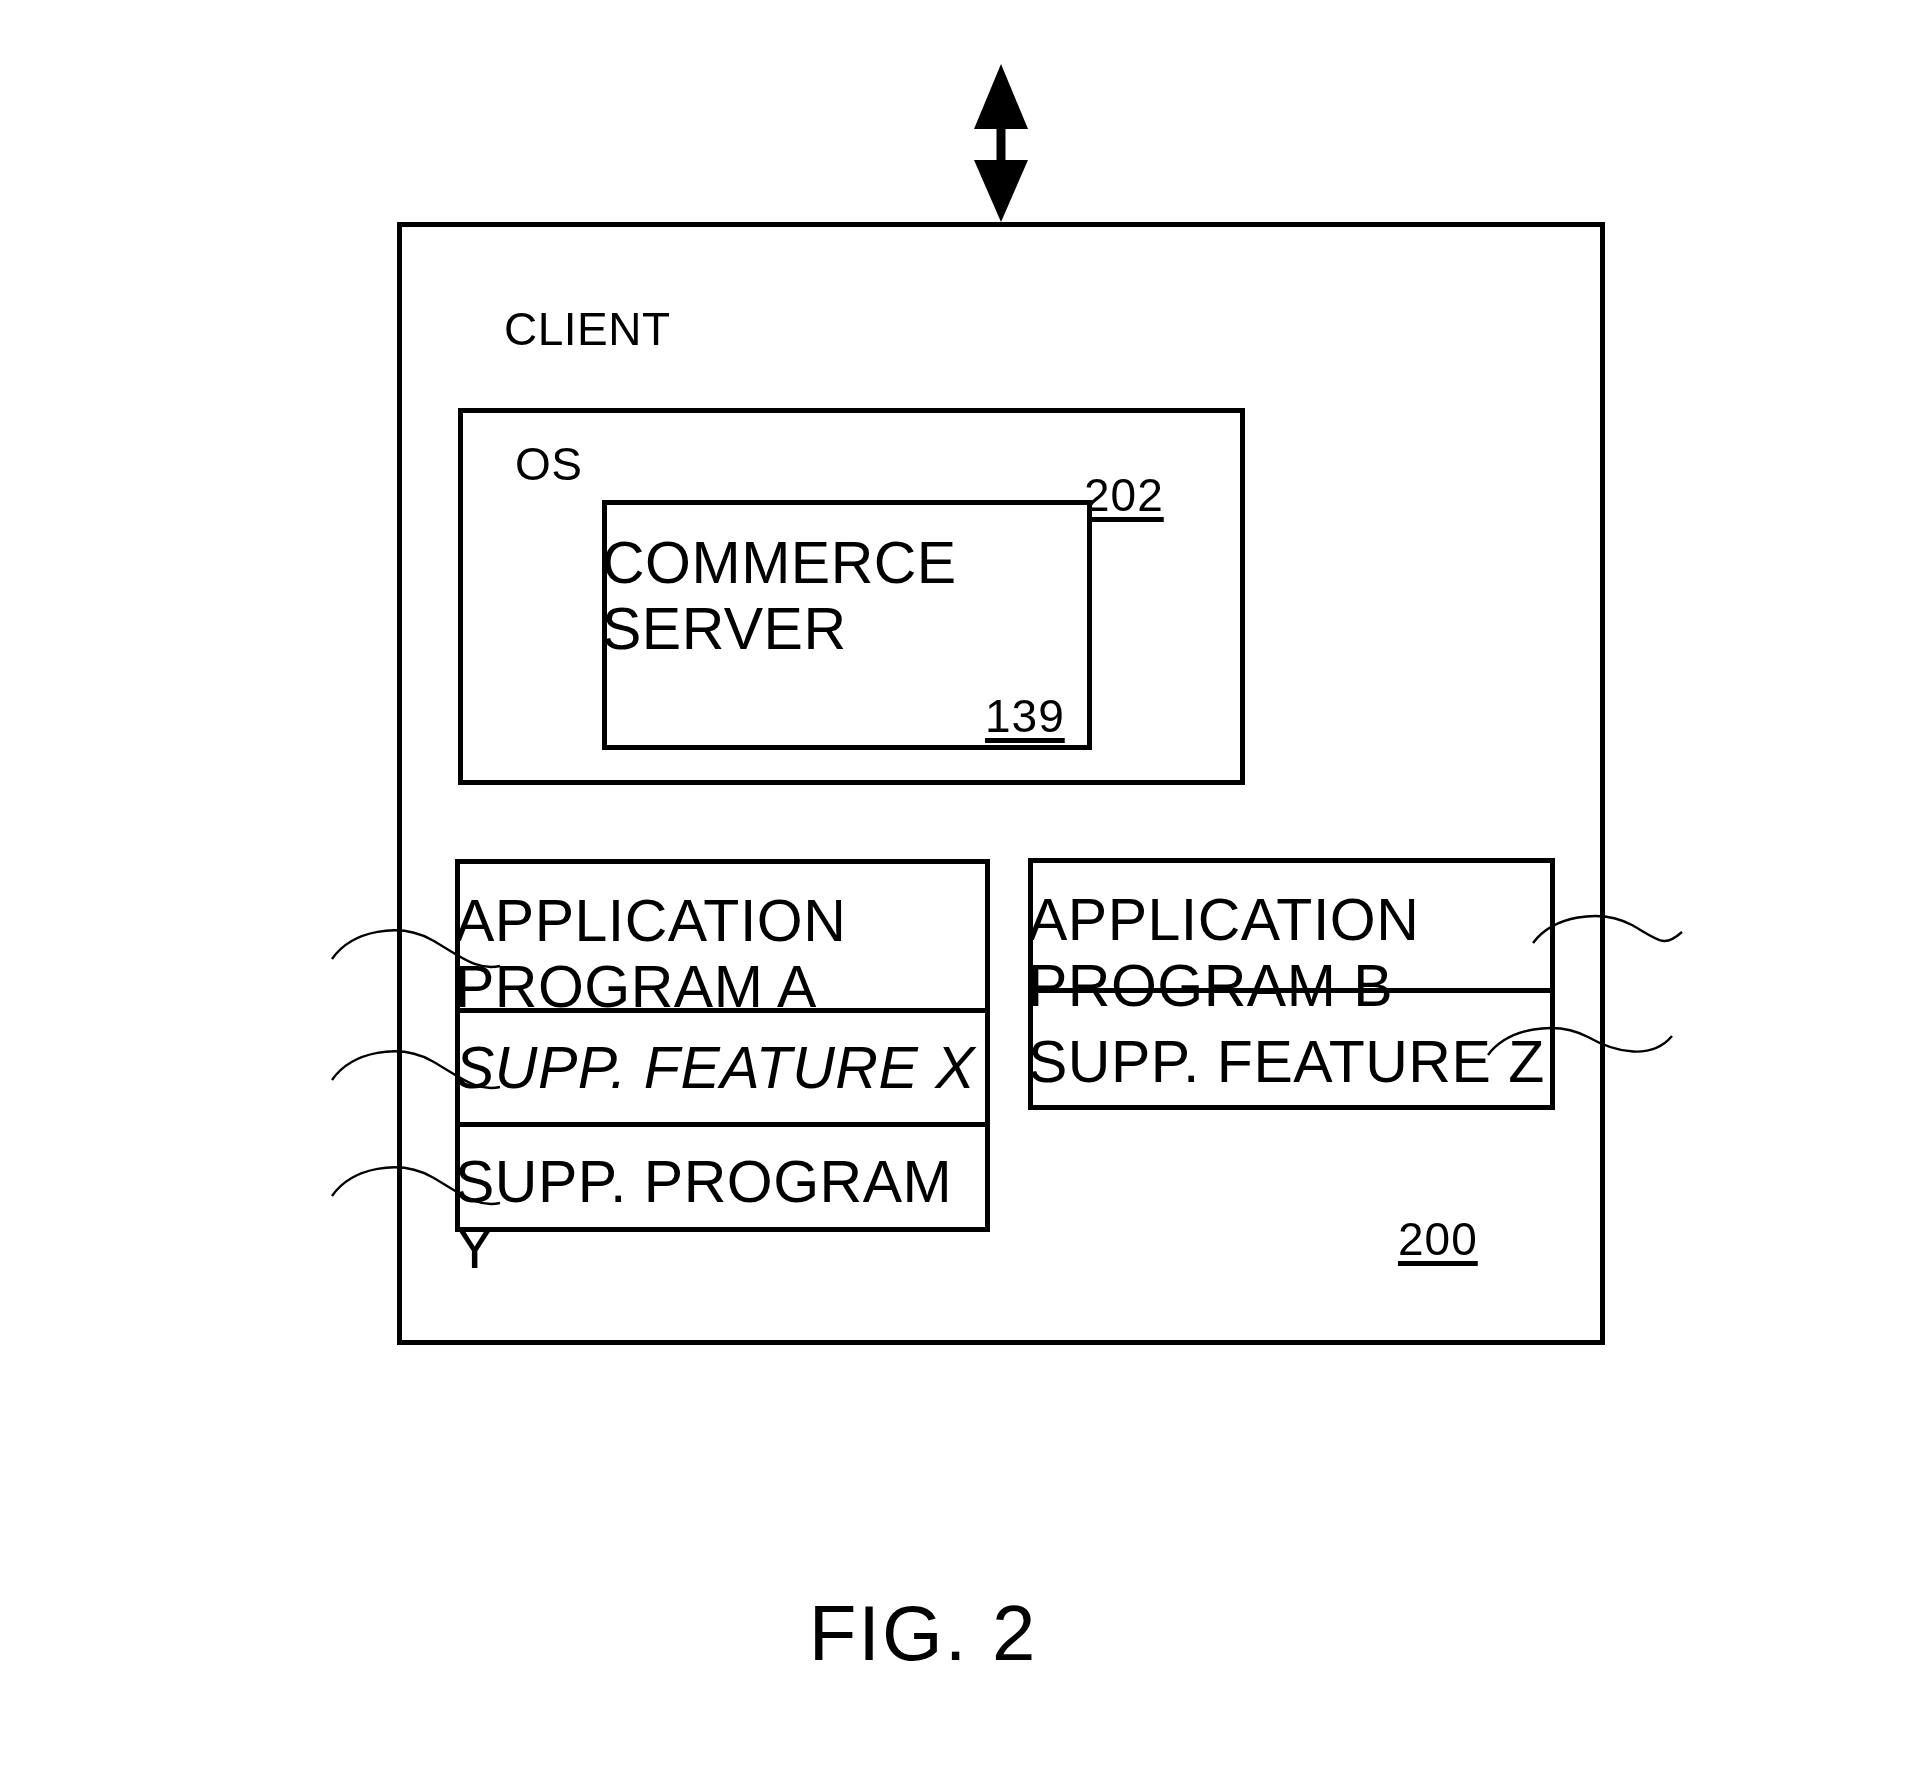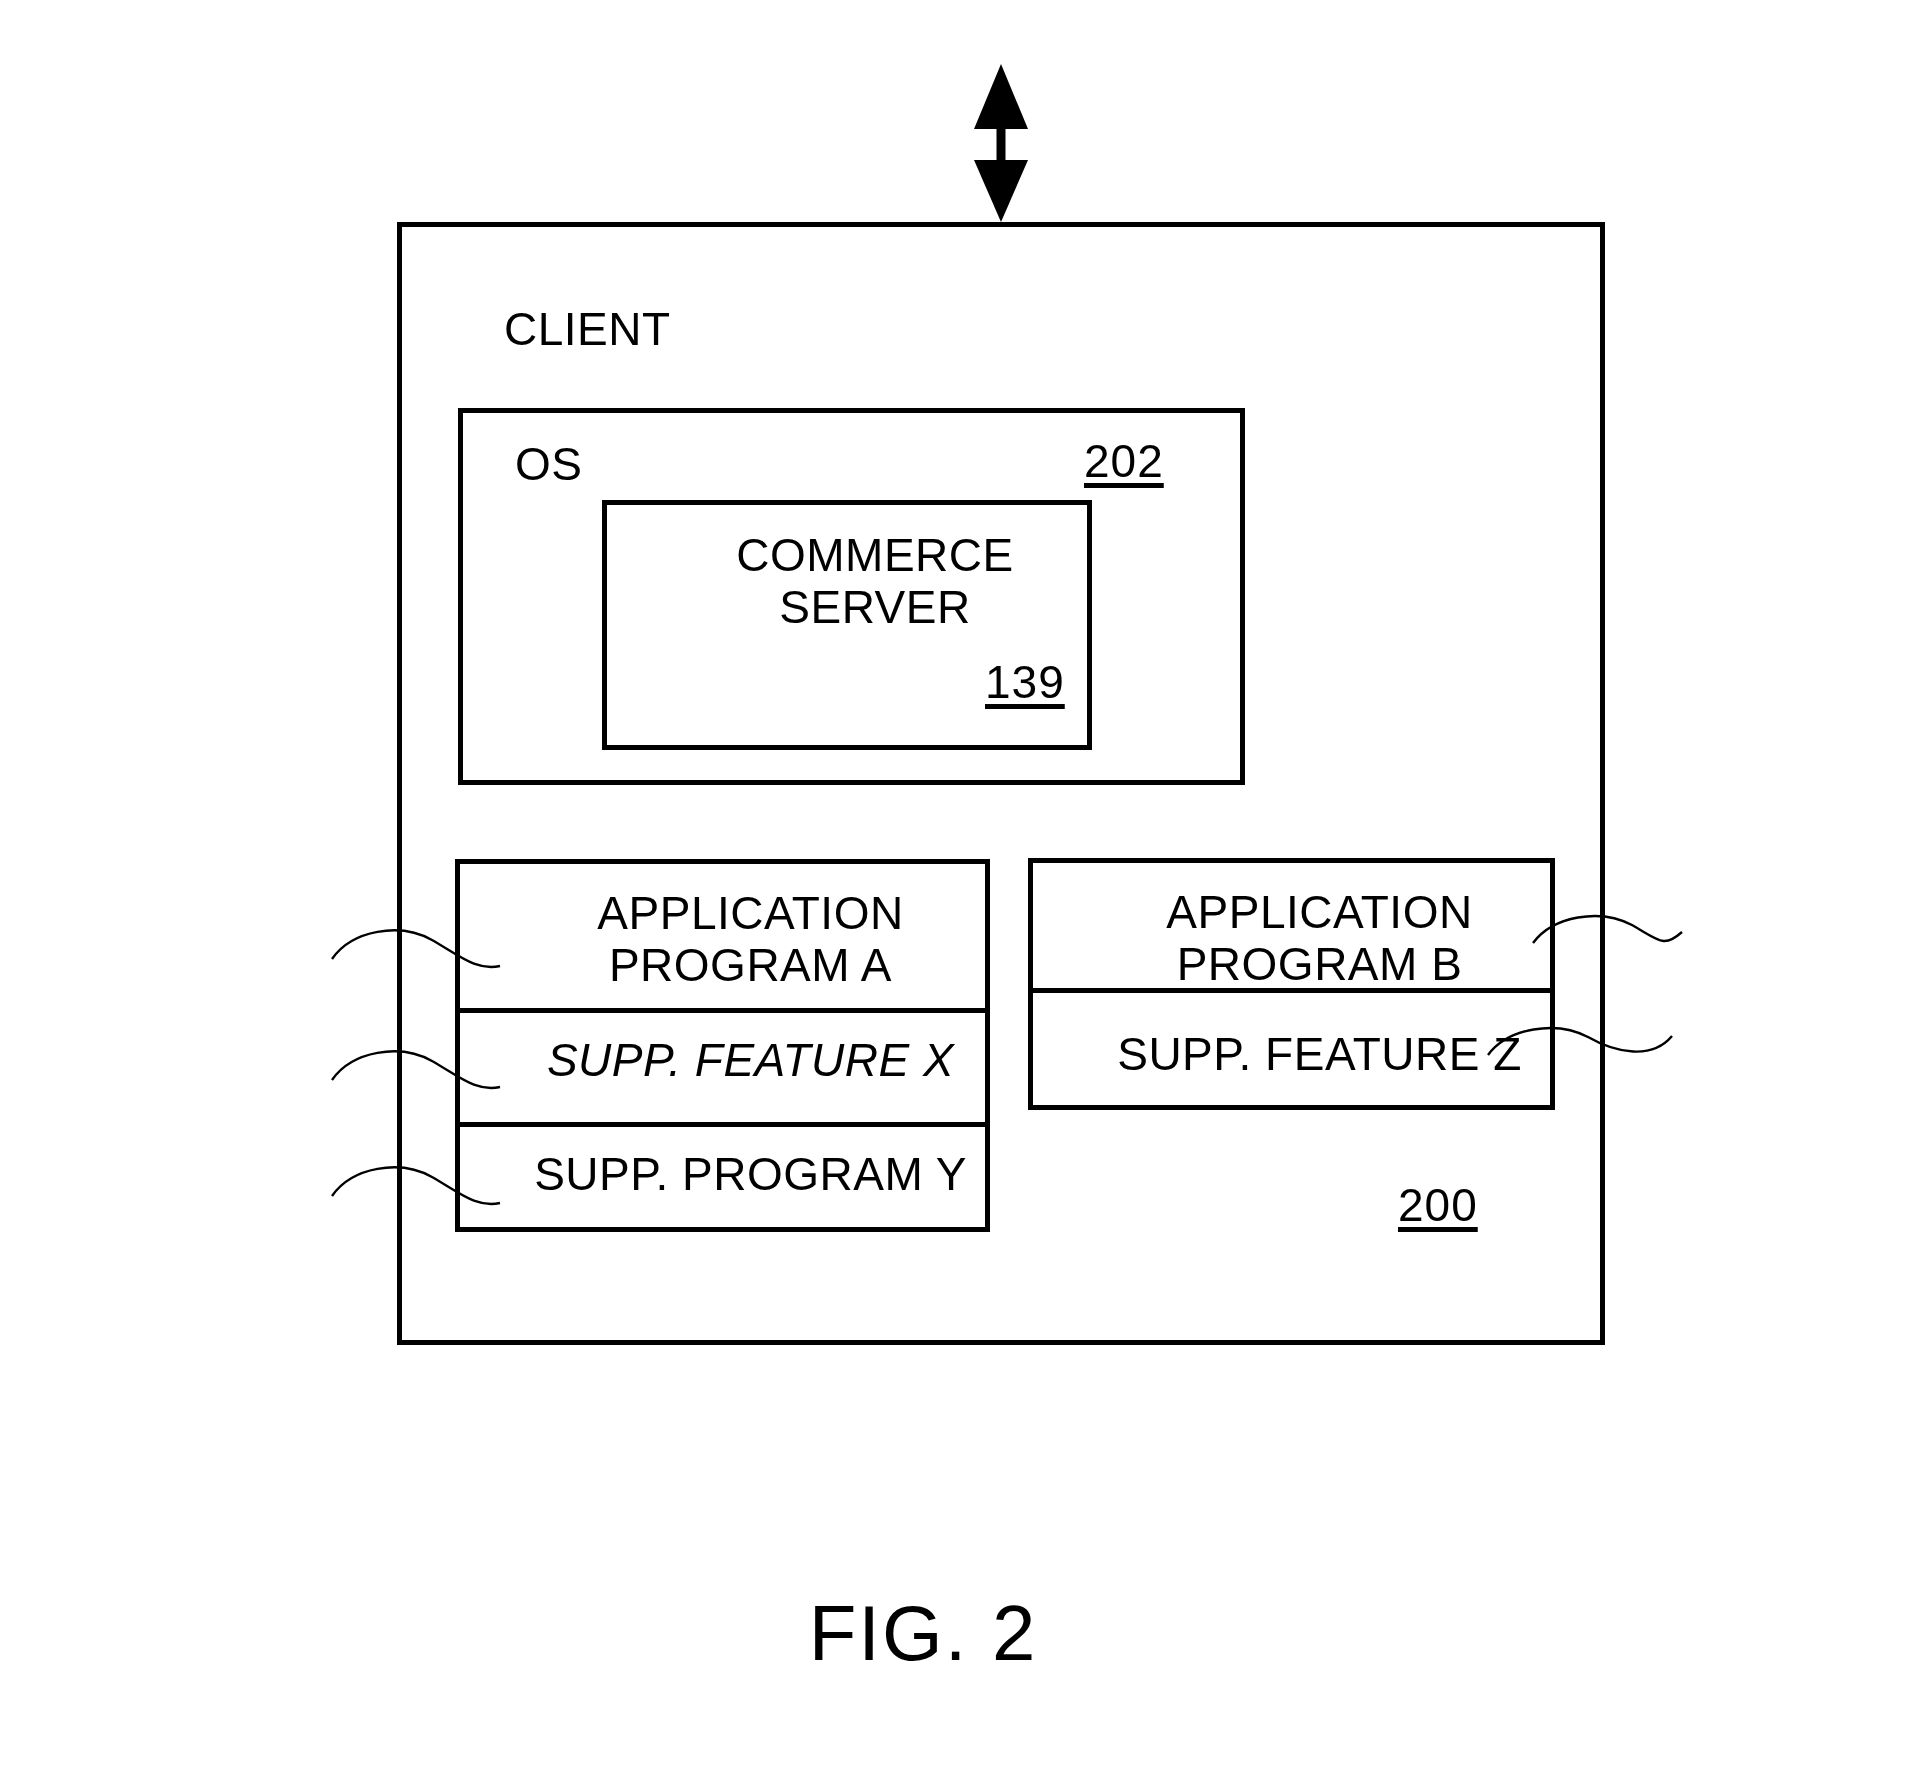--- a/index.html
+++ b/index.html
@@ -40,37 +40,36 @@
     position: absolute;
     white-space: pre;
     line-height: 1.08;
     letter-spacing: 0.5px;
   }
   .label-heading {
     font-size: 46px;
   }
   .label-centered {
     position: absolute;
-    text-align: center;
-    font-size: 46px;
+    font-size: 59px;
     line-height: 1.12;
     white-space: pre-line;
     letter-spacing: 0.5px;
-    padding-left: 28px;
   }
   .ref-numeral {
     position: absolute;
     font-size: 46px;
     letter-spacing: 1px;
     white-space: pre;
   }
   .ref-numeral.underlined {
     text-decoration: underline;
     text-underline-offset: 6px;
     text-decoration-thickness: 5px;
+    margin-top: 34px;
   }
 
   
   #client-box {
     left: 397px;
     top: 222px;
     width: 1208px;
     height: 1123px;
   }
   #client-title {

